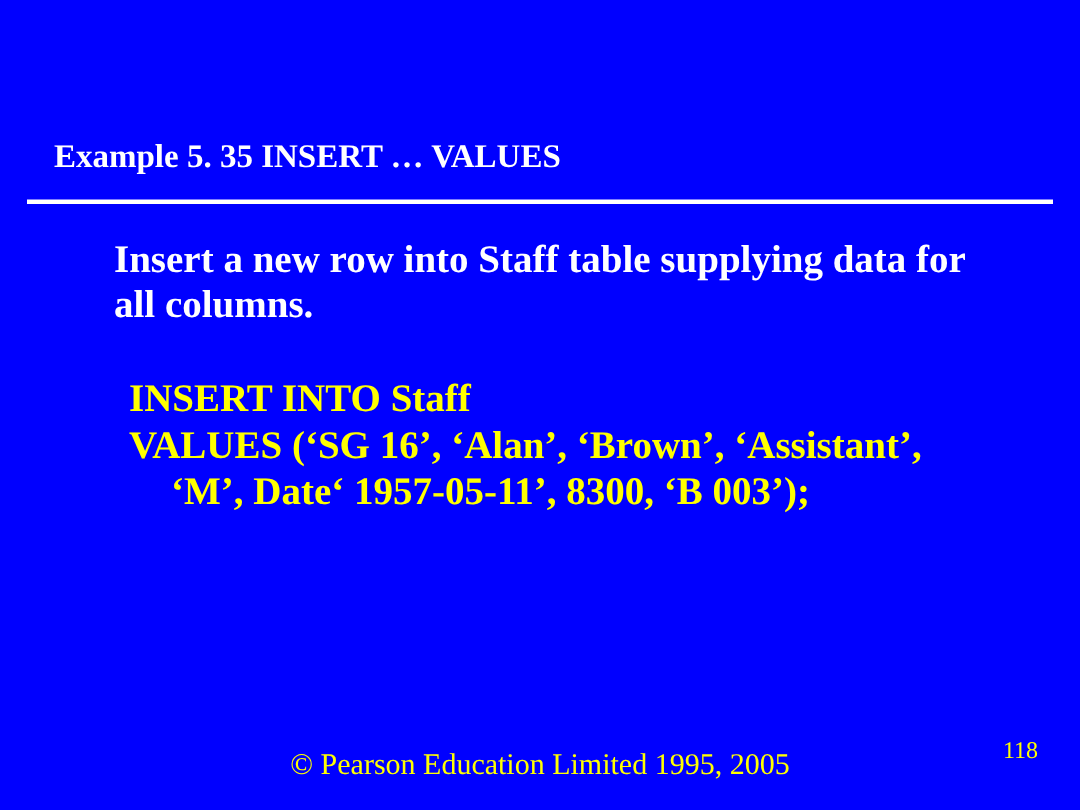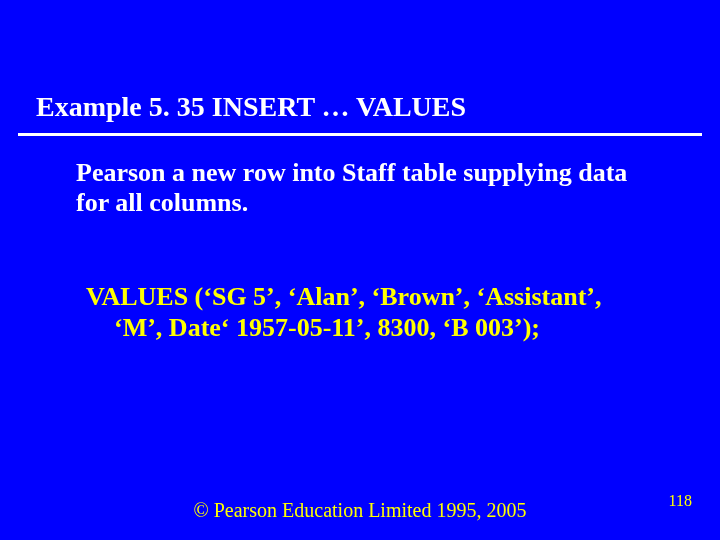--- a/index.html
+++ b/index.html
@@ -20,21 +20,21 @@
     position: relative;
     box-sizing: border-box;
   }
   .title {
     position: absolute;
     left: 36px;
     top: 92px;
     width: 648px;
     color: #ffffff;
     font-weight: bold;
-    font-size: 28px;
+    font-size: 22px;
     line-height: 1.1;
   }
   .underline {
     position: absolute;
     left: 18px;
     top: 133px;
     width: 684px;
     height: 0;
     border-top: 3px solid #ffffff;
   }
@@ -87,24 +87,24 @@
   }
 </style>
 </head>
 <body>
 
 <div class="slide">
 
   <div class="title">Example 5. 35  INSERT … VALUES</div>
   <div class="underline"></div>
 
-  <div class="body-text">Pearson a new row into Staff table supplying data for all columns.</div>
+  <div class="body-text">Insert a new row into Staff table supplying data for all columns.</div>
 
   <div class="code-block">
-    <br>
-    <span class="code-line2">VALUES  (‘SG 5’,  ‘Alan’,  ‘Brown’,  ‘Assistant’,</span>
+    <span>INSERT INTO Staff</span><br>
+    <span class="code-line2">VALUES  (‘SG 16’,  ‘Alan’,  ‘Brown’,  ‘Assistant’,</span>
     <span class="code-indent">‘M’, Date‘ 1957-05-11’, 8300, ‘B 003’);</span>
   </div>
 
   <div class="footer">© Pearson Education Limited 1995, 2005</div>
   <div class="pagenum">118</div>
 
 </div>
 
 </body></html>

